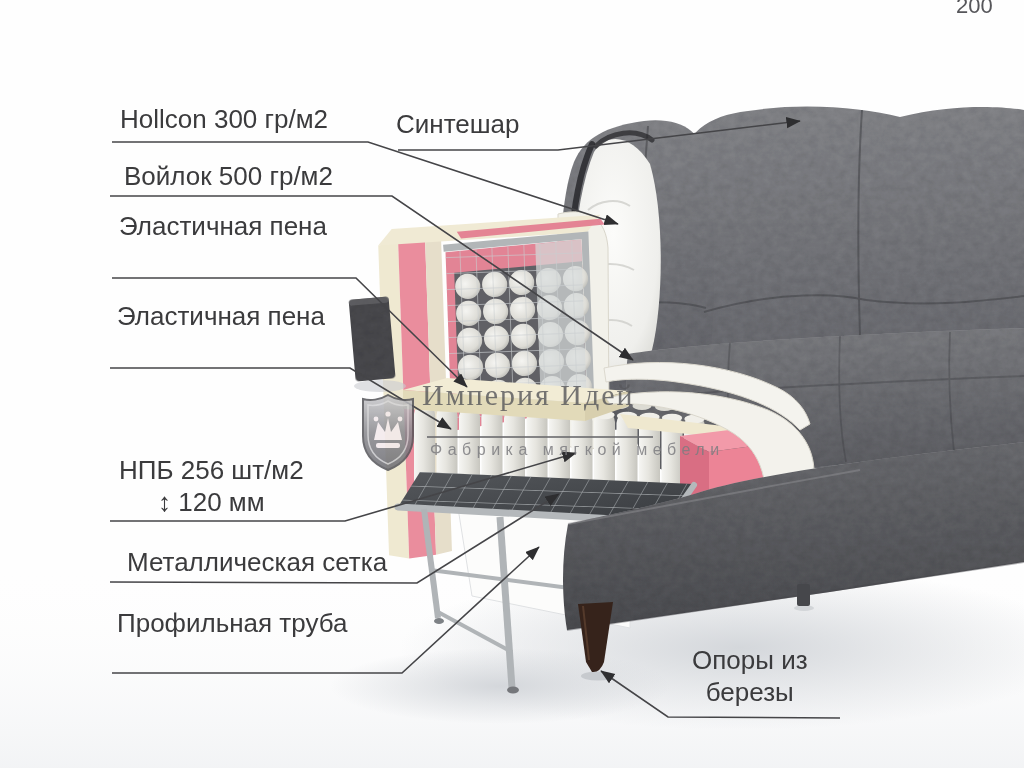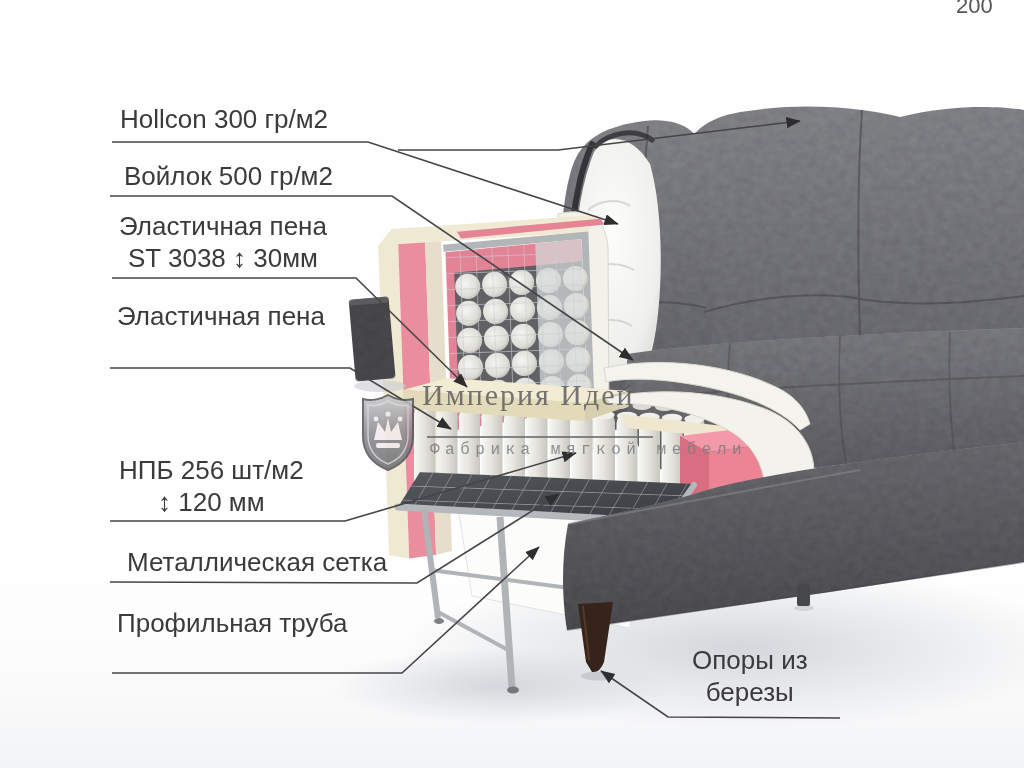--- a/index.html
+++ b/index.html
@@ -4,21 +4,21 @@
 <style>
   html,body{margin:0;padding:0;background:#ffffff;}
   #stage{position:relative;width:1024px;height:768px;overflow:hidden;background:#fefefe;
          font-family:"Liberation Sans",sans-serif;}
   #scene{position:absolute;left:0;top:0;}
   .lbl{position:absolute;font-size:26px;line-height:1.22;color:#3b3b3d;white-space:nowrap;}
   .lbl span{display:block;text-align:center;}
   #page-number{position:absolute;left:956px;top:-7px;font-size:22px;color:#56565a;}
   #wm-brand{position:absolute;left:422px;top:378px;font-family:"Liberation Serif",serif;
             font-size:30px;color:rgba(88,88,92,.82);letter-spacing:2px;white-space:nowrap;}
-  #wm-tagline{position:absolute;left:430px;top:441px;font-family:Liberation Mono, monospace;
+  #wm-tagline{position:absolute;left:430px;top:441px;font-family:Liberation Sans, sans-serif;
               font-size:16px;letter-spacing:5.5px;color:rgba(125,125,128,.85);white-space:nowrap;}
   #wm-shield{position:absolute;left:358px;top:392px;opacity:.85;}
 </style>
 </head>
 <body>
 
 <div id="stage">
 
 <svg id="scene" width="1024" height="768" viewBox="0 0 1024 768">
   <defs>
@@ -293,26 +293,28 @@
   <circle cx="18" cy="27" r="2.4" fill="#f3e9ec"></circle>
   <circle cx="30" cy="22" r="2.6" fill="#f3e9ec"></circle>
   <circle cx="42" cy="27" r="2.4" fill="#f3e9ec"></circle>
 </svg>
 <div id="wm-brand">Империя Идей</div>
 <div id="wm-tagline">Фабрика мягкой мебели</div>
 
 <div class="lbl" style="left:120px;top:104px">
   <span>Hollcon 300 гр/м2</span>
 </div>
+<div class="lbl" style="left:396px;top:109px">
+  <span>Синтешар</span>
+</div>
 <div class="lbl" style="left:124px;top:161px">
   <span>Войлок 500 гр/м2</span>
 </div>
 <div class="lbl" style="left:119px;top:211px">
   <span>Эластичная пена</span>
-  <span>ST 3038 ↕ 30мм</span>
 </div>
 <div class="lbl" style="left:117px;top:301px">
   <span>Эластичная пена</span>
 </div>
 <div class="lbl" style="left:119px;top:455px">
   <span>НПБ 256 шт/м2</span>
   <span>↕ 120 мм</span>
 </div>
 <div class="lbl" style="left:127px;top:547px">
   <span>Металлическая сетка</span>

